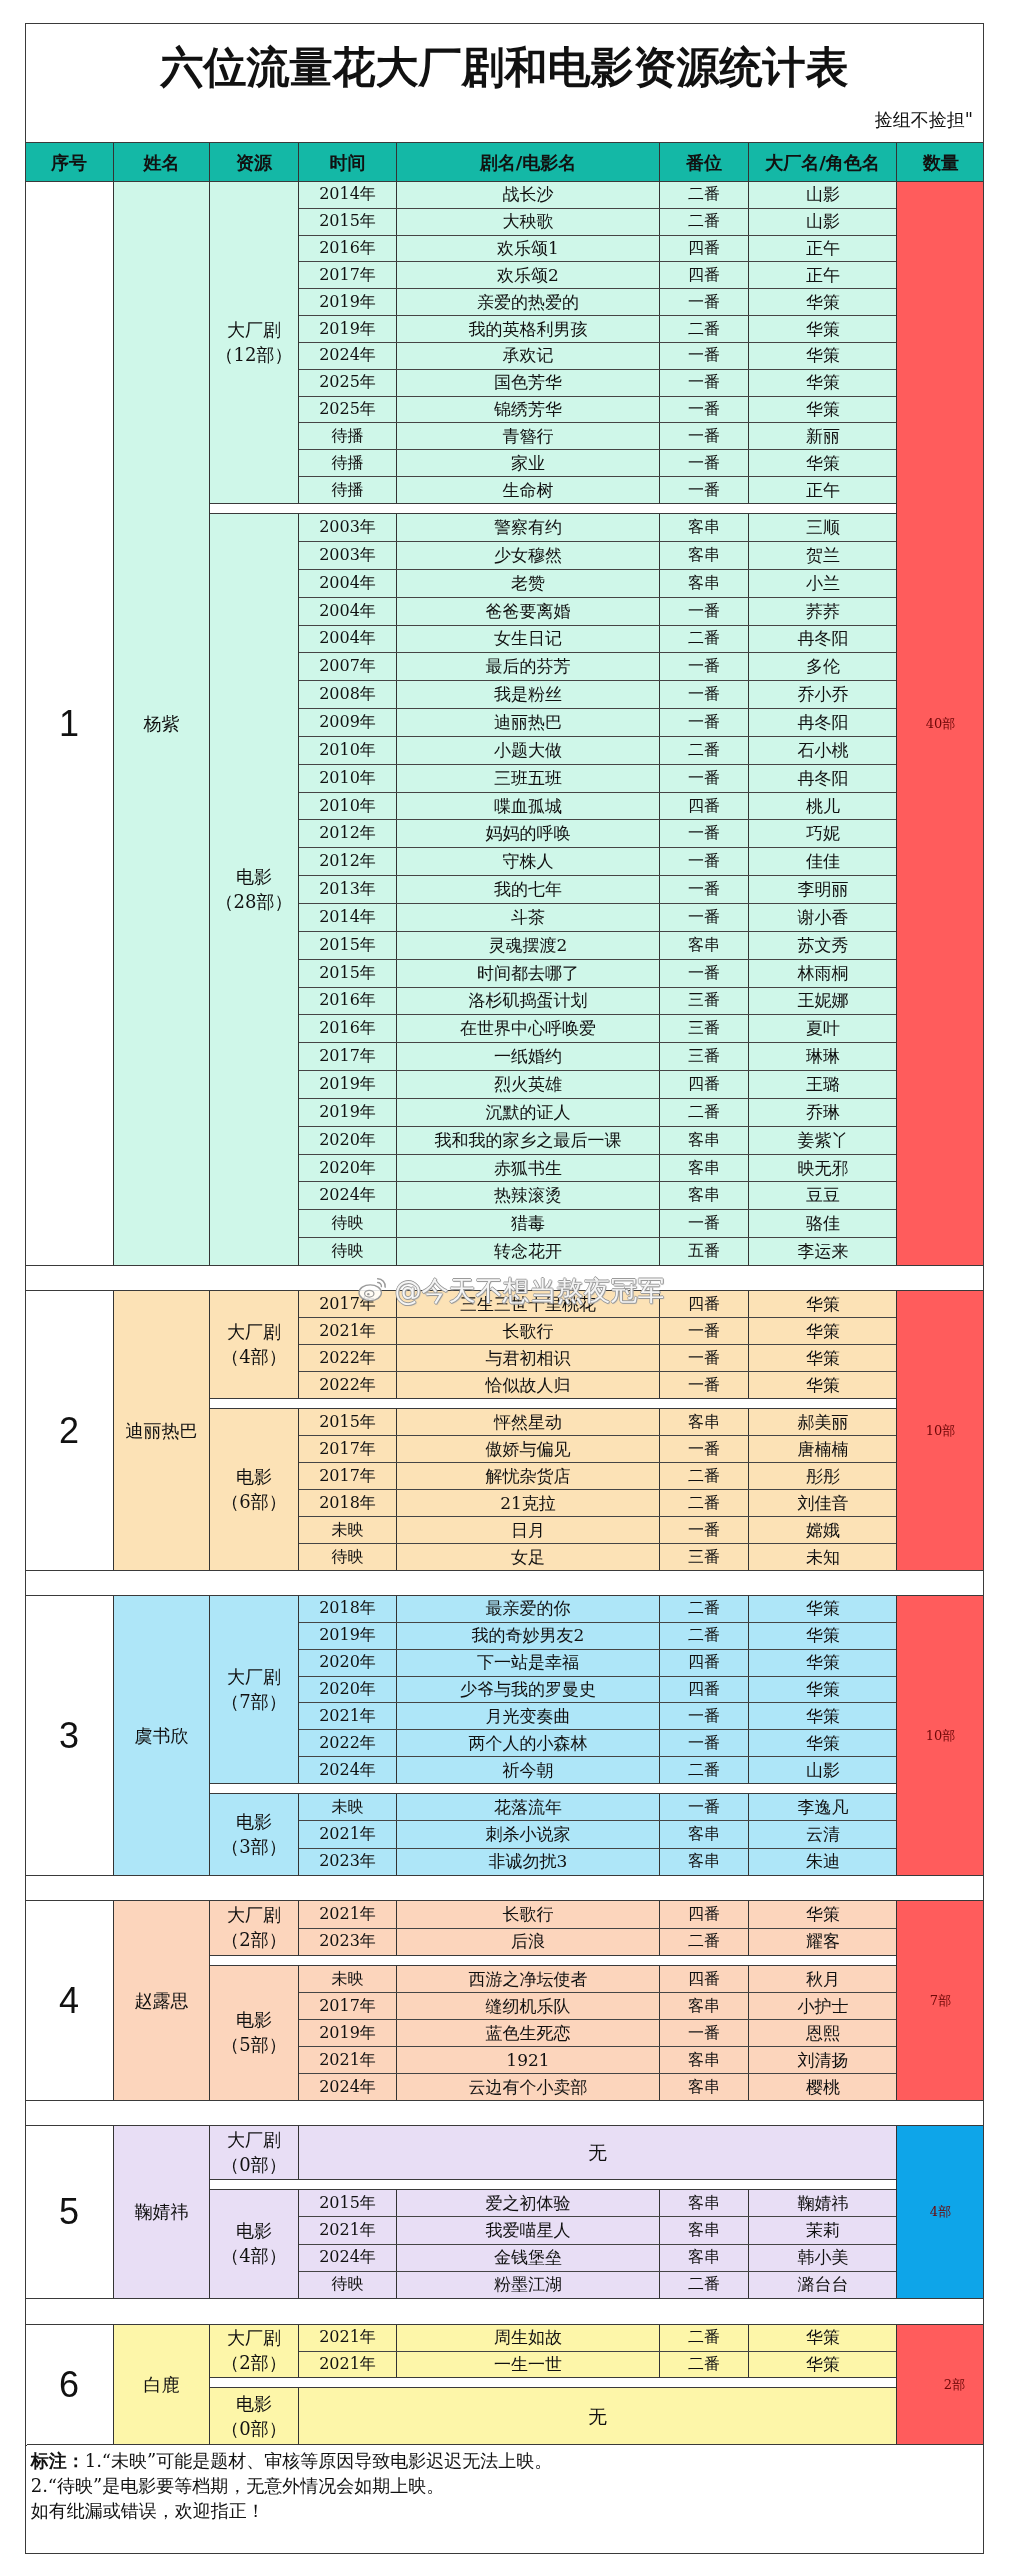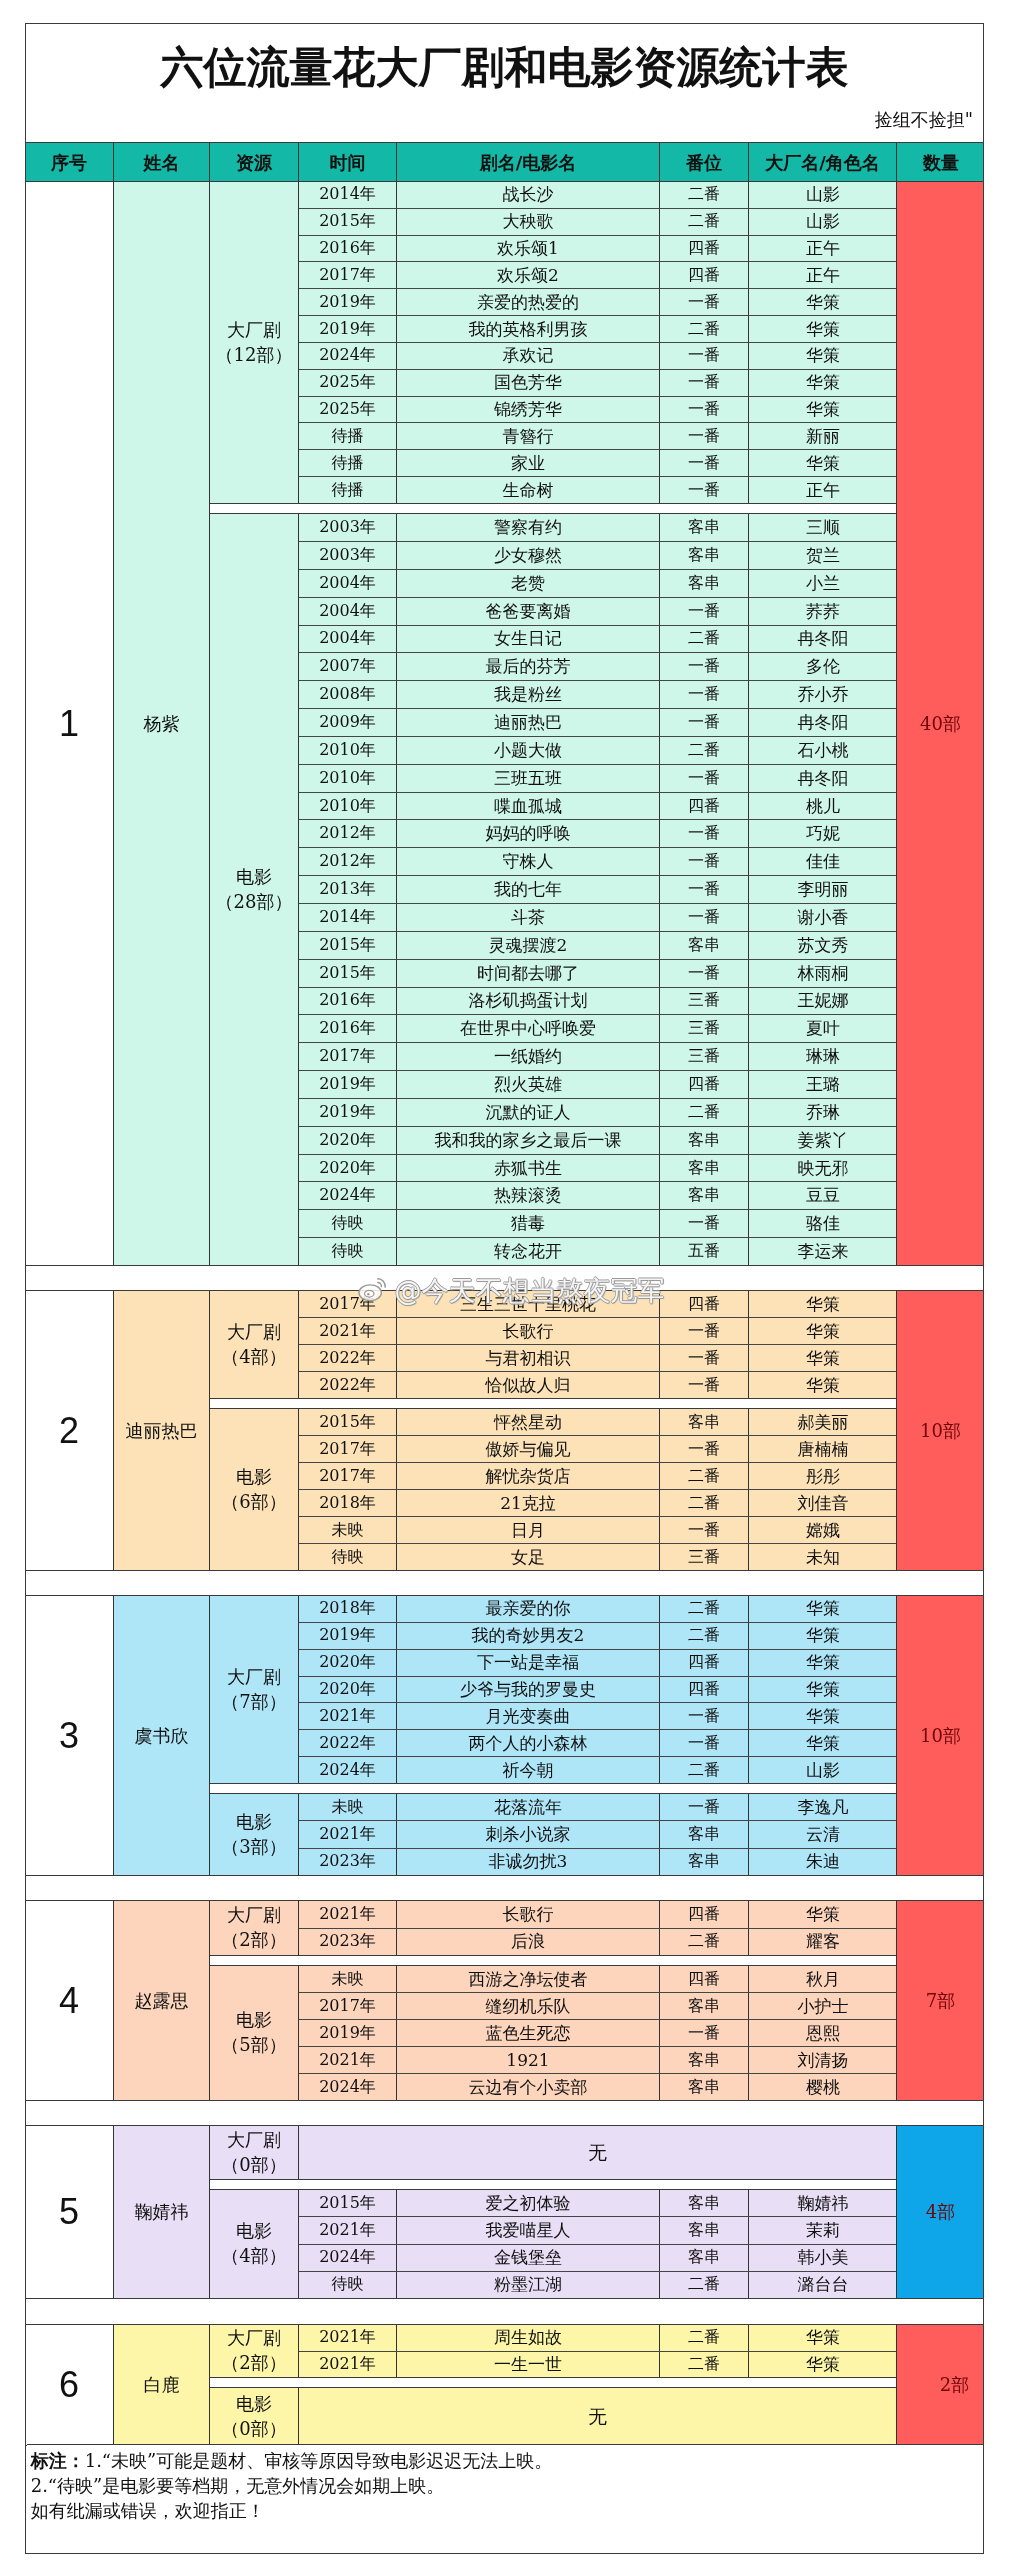--- a/index.html
+++ b/index.html
@@ -22,21 +22,21 @@
   .group.fill{flex:1;}
   .g-src{display:flex;flex-direction:column;align-items:center;justify-content:center;font-size:18px;line-height:1.38;border-right:0.9px solid #333;box-sizing:border-box;}
   .g-rows{width:597px;flex:none;display:flex;flex-direction:column;}
   .row{flex:1;display:flex;border-bottom:1.9px solid #454545;box-sizing:border-box;min-height:0;}
   .row:last-child{border-bottom:none;}
   .cell{display:flex;align-items:center;justify-content:center;border-right:0.9px solid #333;box-sizing:border-box;font-size:16px;white-space:nowrap;}
   .cell.w-title{font-size:17px;}
   .cell.w-studio{border-right:none;font-size:17px;}
   .none{width:597px;flex:none;display:flex;align-items:center;justify-content:center;font-size:18.7px;}
   .g-gap{height:11.2px;flex:none;background:#fff;border-top:1.9px solid #3a3a3a;border-bottom:1.9px solid #3a3a3a;box-sizing:border-box;}
-  .c-count{background:#ff5c5c;display:flex;align-items:center;justify-content:center;color:#6e0808;font-size:18px;border-left:0.9px solid #333;box-sizing:border-box;}
+  .c-count{background:#ff5c5c;display:flex;align-items:center;justify-content:center;color:#6e0808;font-size:13px;border-left:0.9px solid #333;box-sizing:border-box;}
 
   .footer{position:absolute;left:27px;top:2444px;width:956px;height:109px;box-sizing:border-box;border-top:1.9px solid #3a3a3a;padding:2.8px 0 0 3.7px;font-size:18px;line-height:25px;background:#fff;}
   .footer .lbl{font-weight:bold;font-family:"DejaVu Sans",sans-serif;}
 
   .watermark{position:absolute;left:357px;top:1270px;height:41px;display:flex;align-items:center;gap:5.6px;z-index:6;pointer-events:none;}
   .watermark .wm-text{font-family:"DejaVu Sans",sans-serif;font-size:27px;color:rgba(255,255,255,0.9);
     text-shadow:0.9px 0 0 #9a9a9a,-0.9px 0 0 #9a9a9a,0 0.9px 0 #9a9a9a,0 -0.9px 0 #9a9a9a,0.9px 0.9px 0.9px #aaa;}
 </style>
 </head>
 <body>

